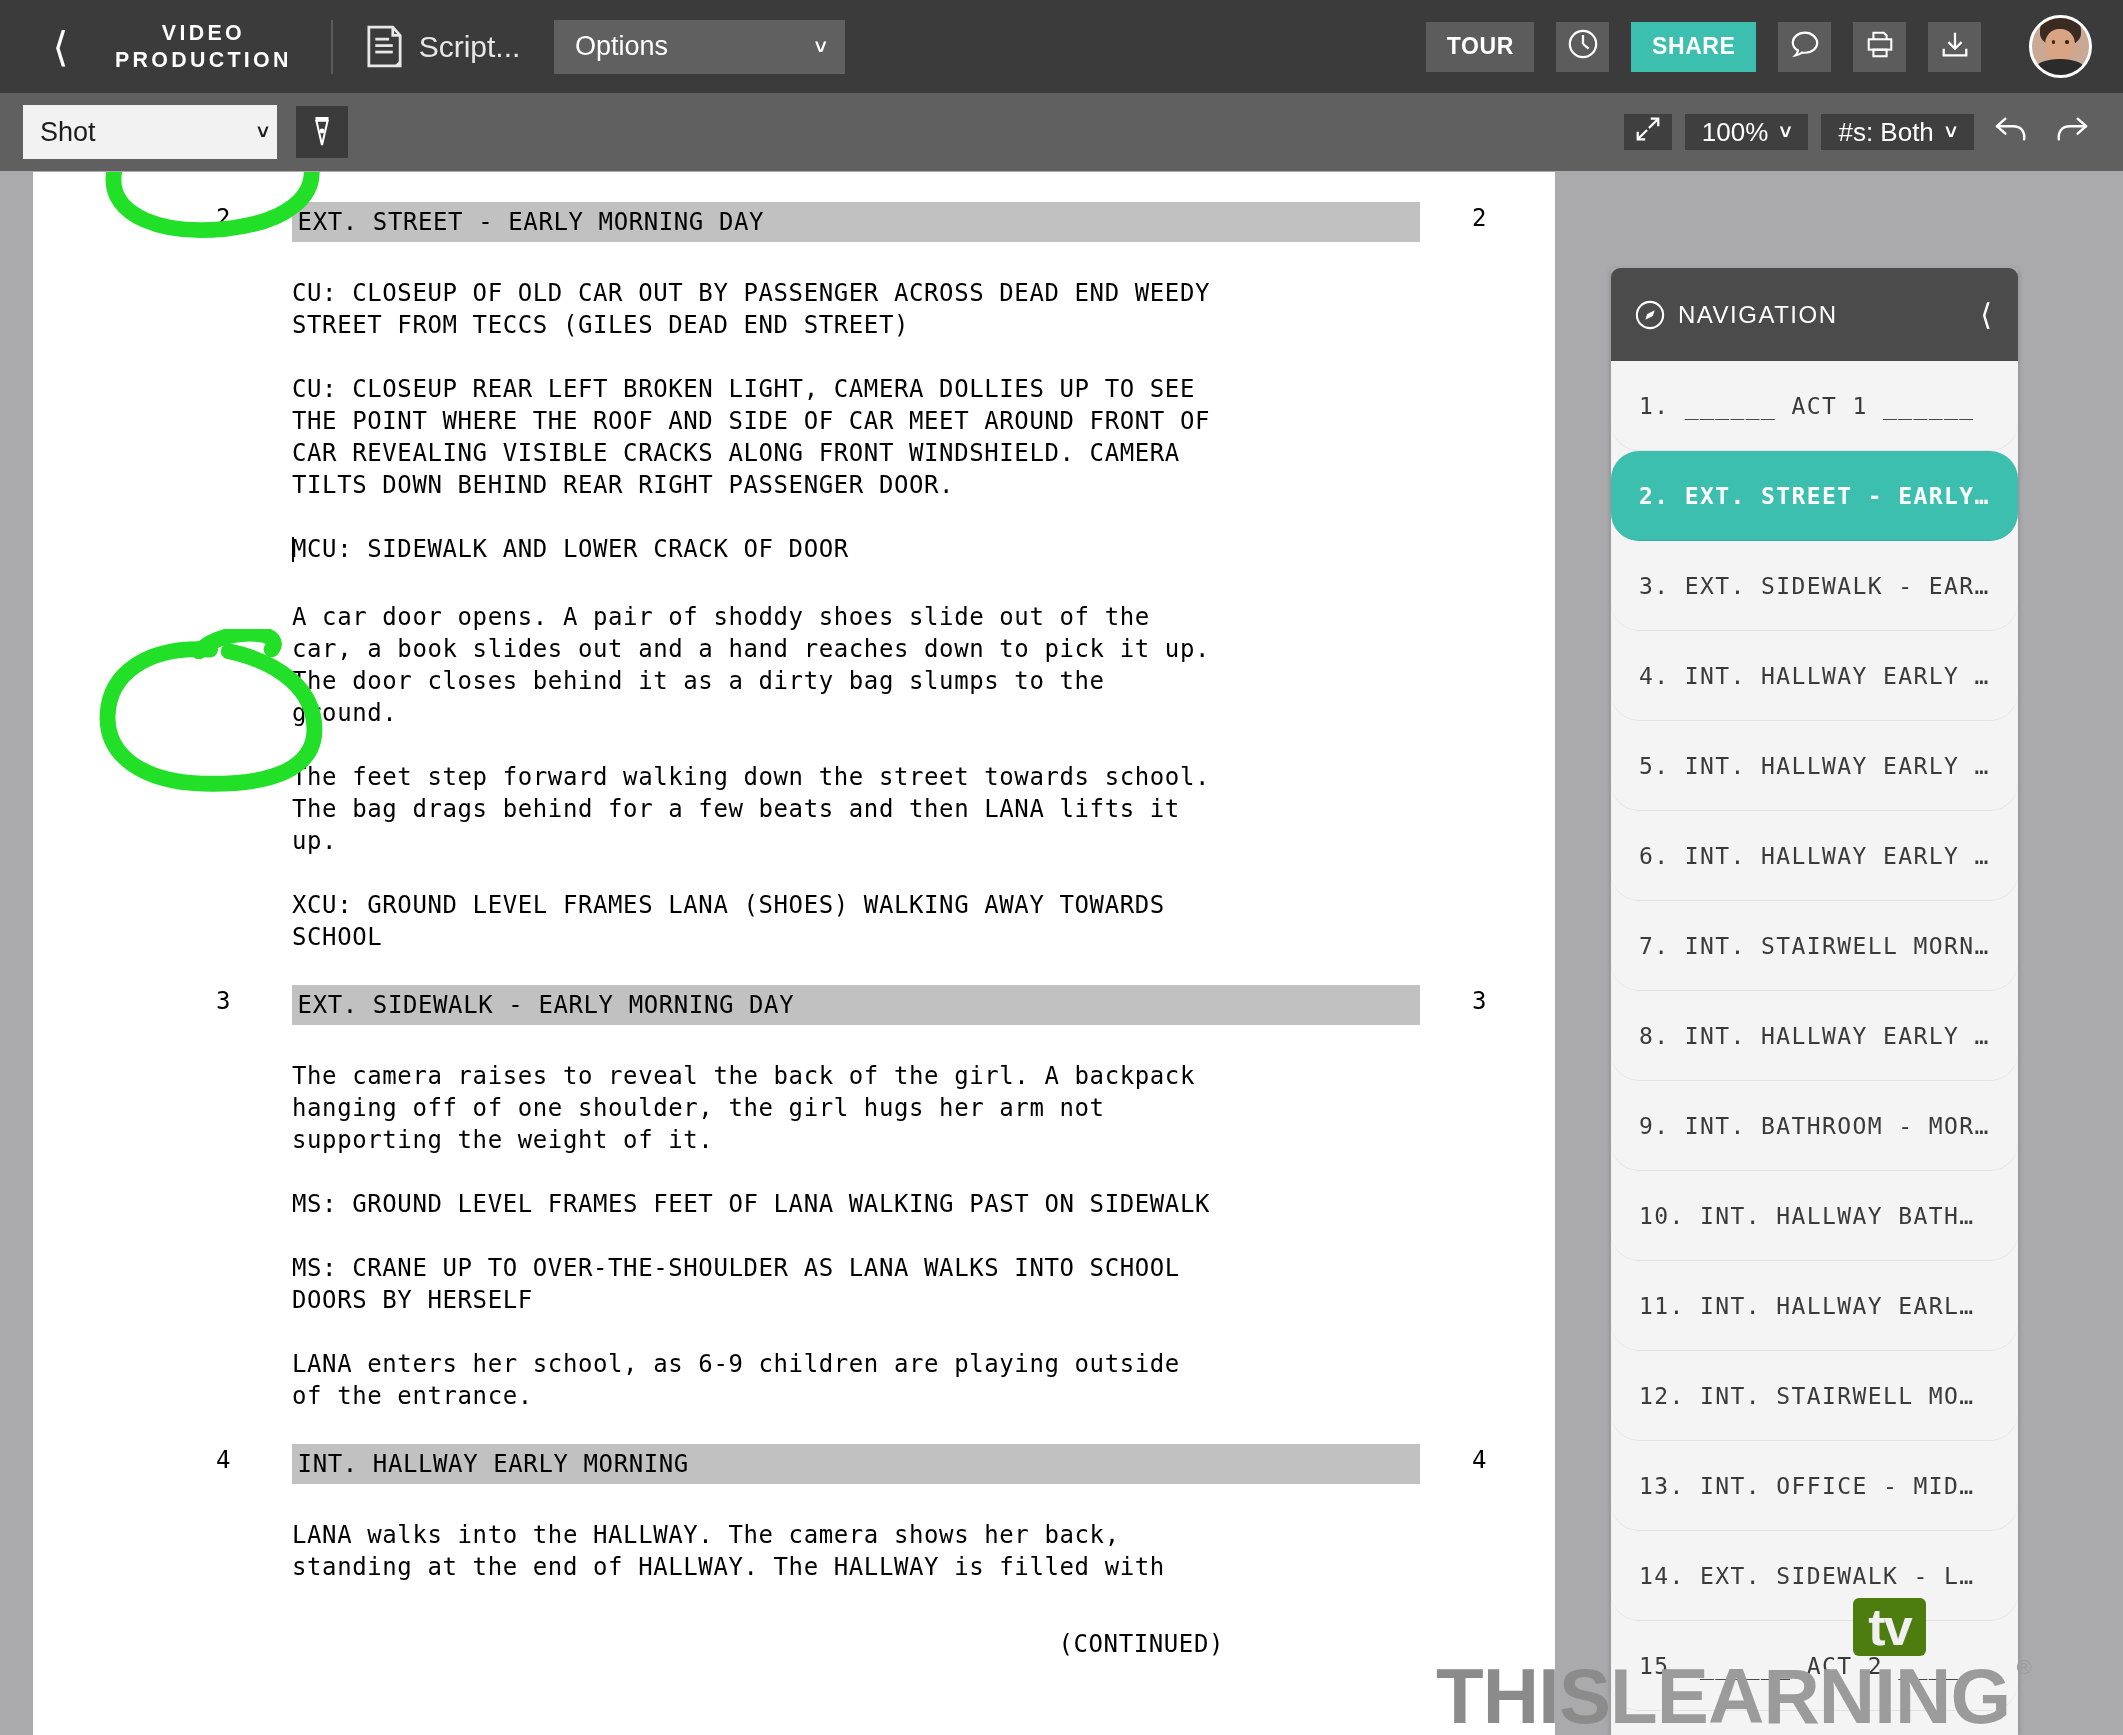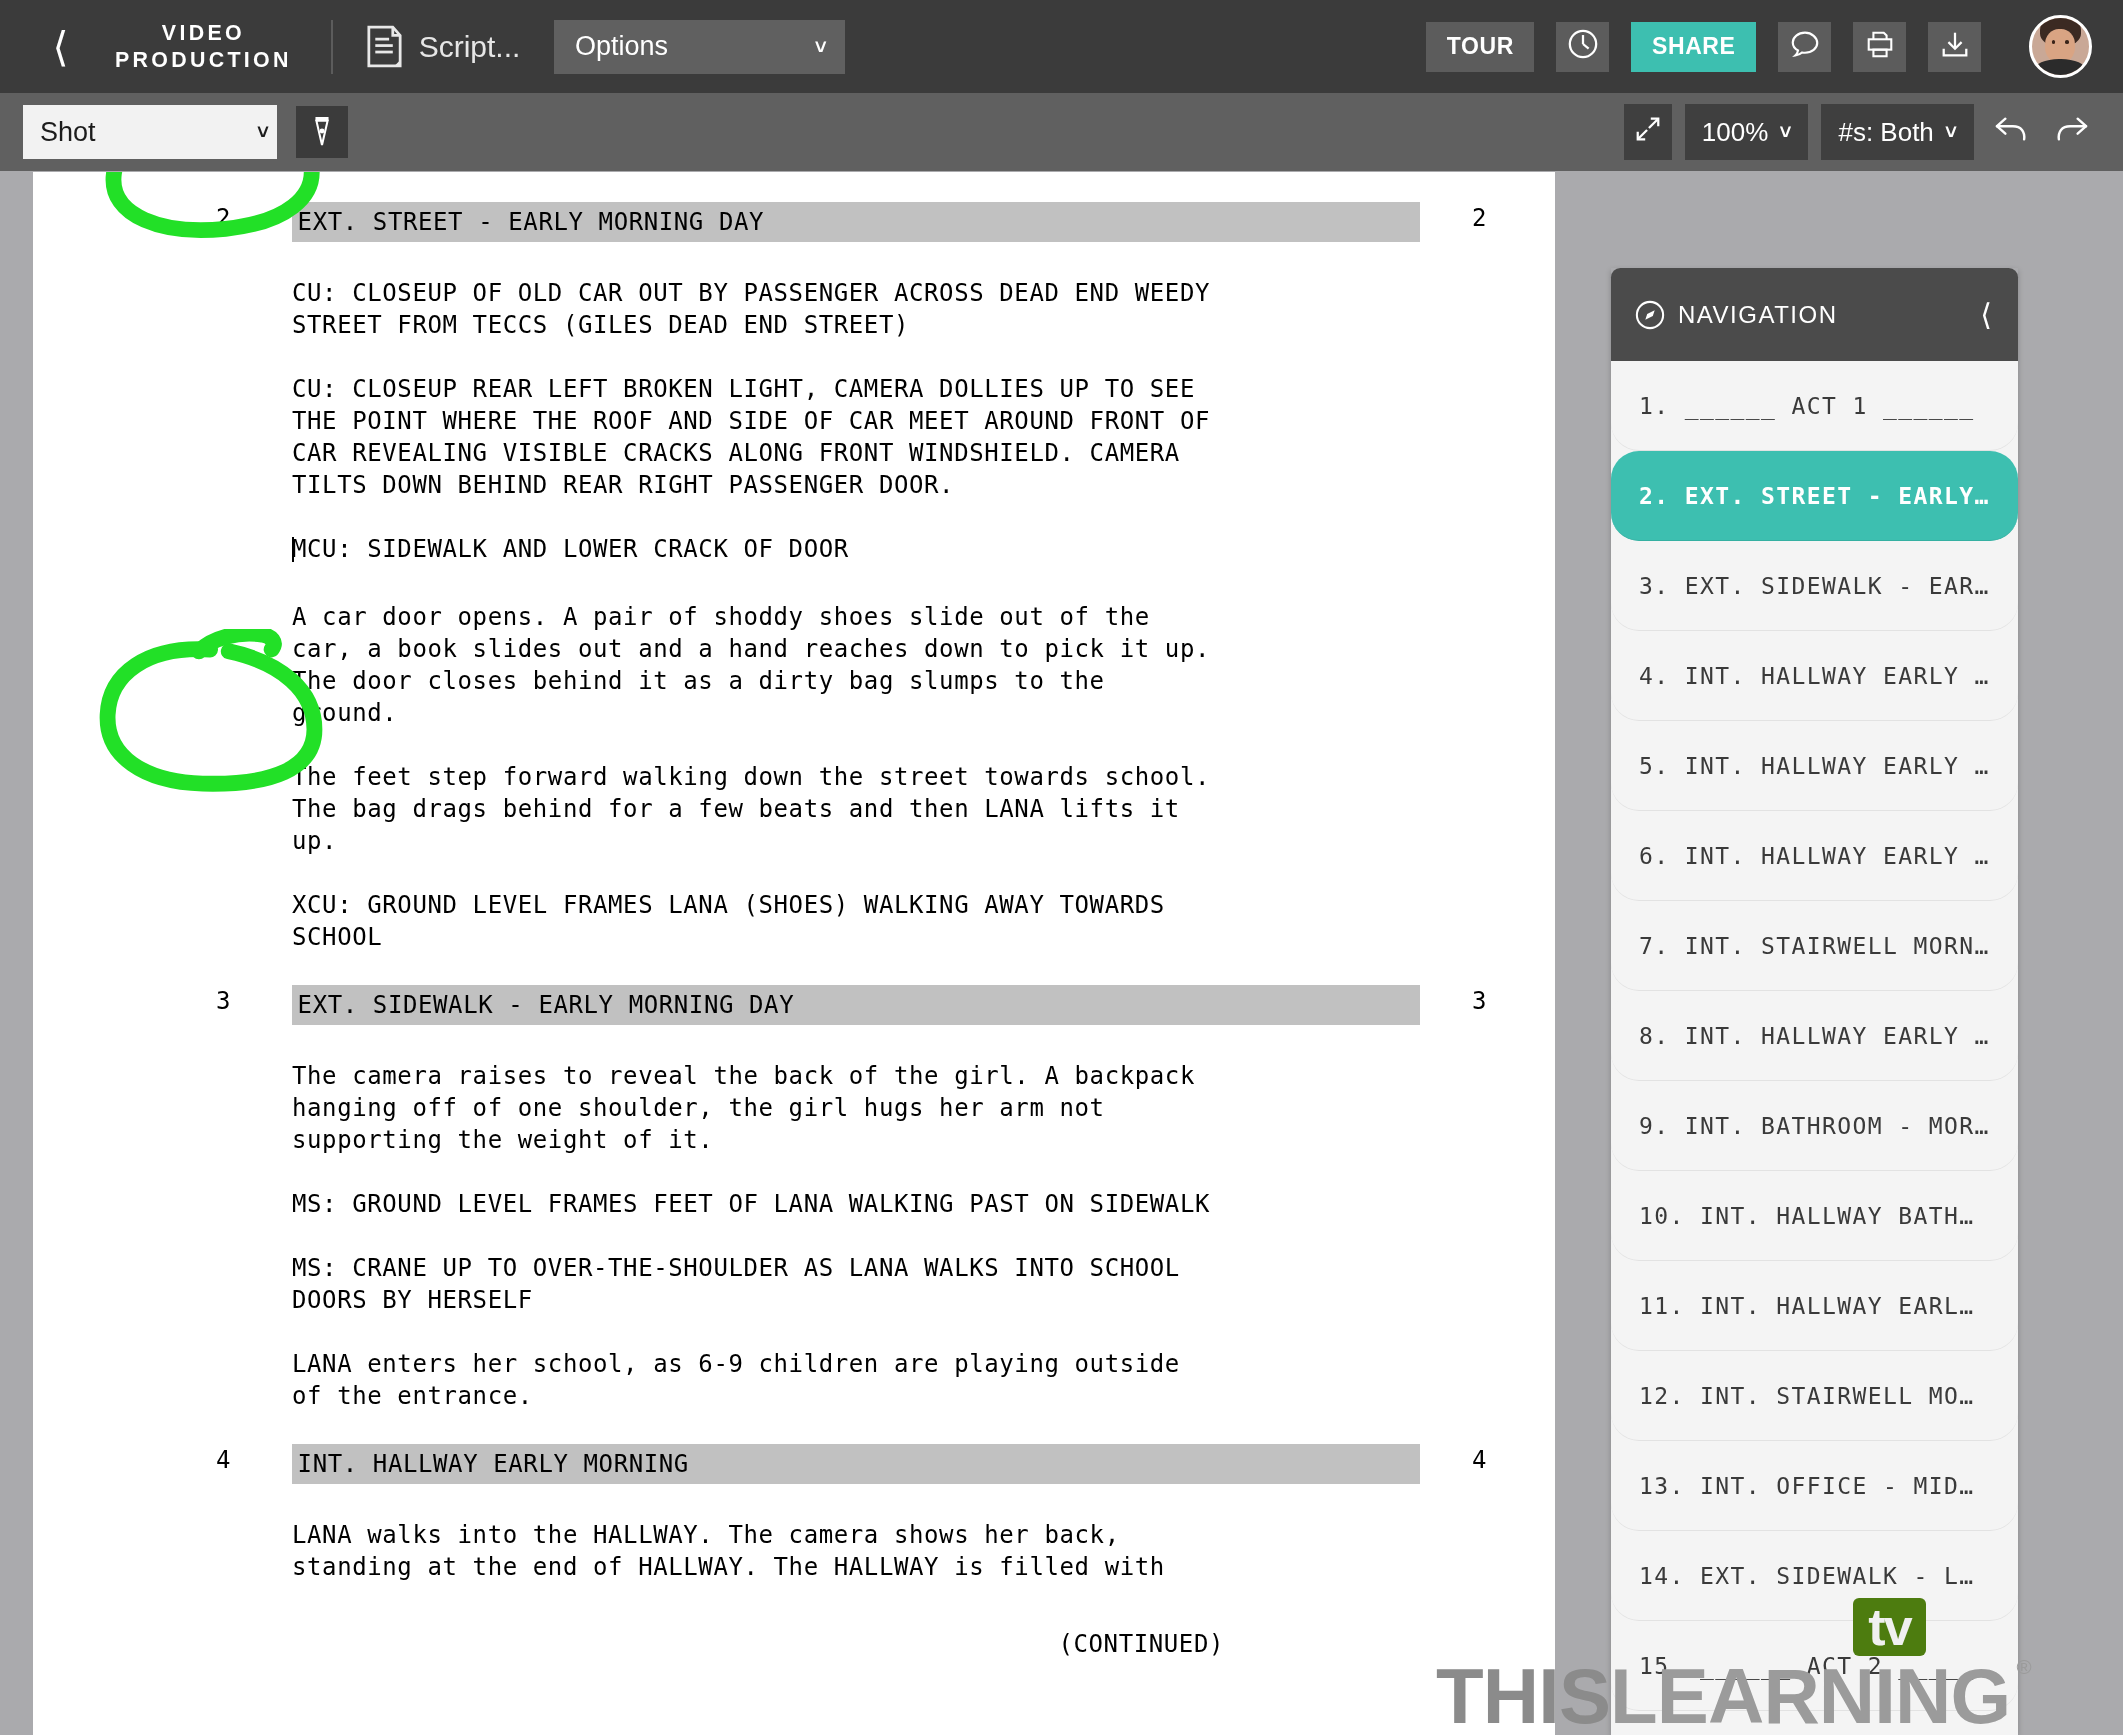--- a/index.html
+++ b/index.html
@@ -71,21 +71,21 @@
   .shot-select .chev { color: #1c1c1c; }
   .pen-btn {
     margin-left: 18.6px; width: 52px; height: 52px; background: #3b3b3b;
     display:flex; align-items:center; justify-content:center; cursor:pointer;
   }
   .toolbar2-right {
     position: absolute; right: 28px; top: 0; height: 78px;
     display: flex; align-items: center; gap: 13px;
   }
   .t2btn {
-    height: 56px; background: #3f3f3f; color: #ffffff;
+    height: 36px; background: #3f3f3f; color: #ffffff;
     display: flex; align-items: center; justify-content: center; gap: 11.2px;
     font-size: 26px; padding: 0 17px; cursor: pointer;
   }
   .t2btn.sq { width: 48px; padding: 0; }
   .t2btn.bare { background: transparent; width: 48px; padding: 0; }
 
   
   .doc-area {
     position: absolute; top: 172px; left: 0; width: 2124px; height: 1564px;
     background: #aaaaad; overflow: hidden;

